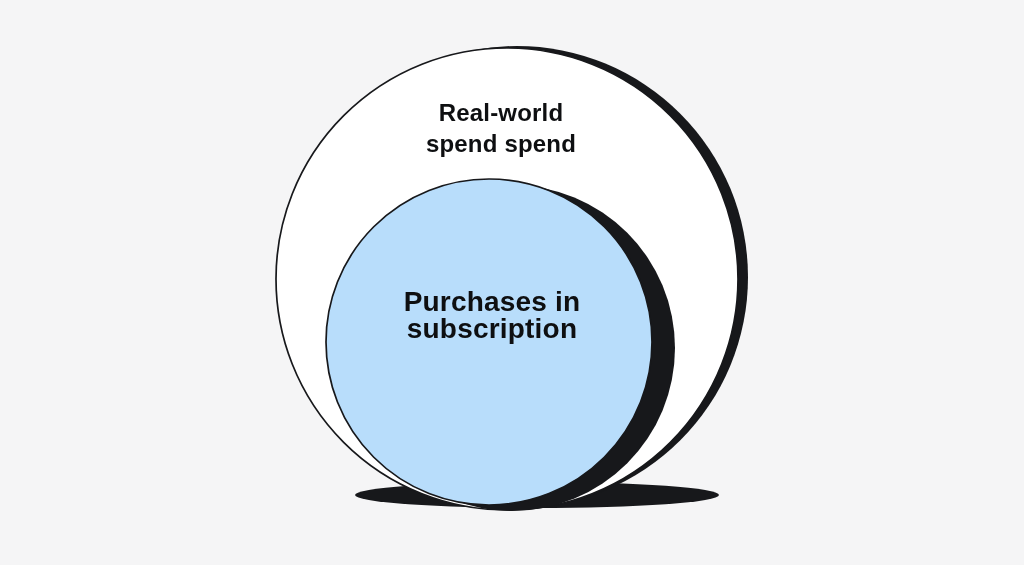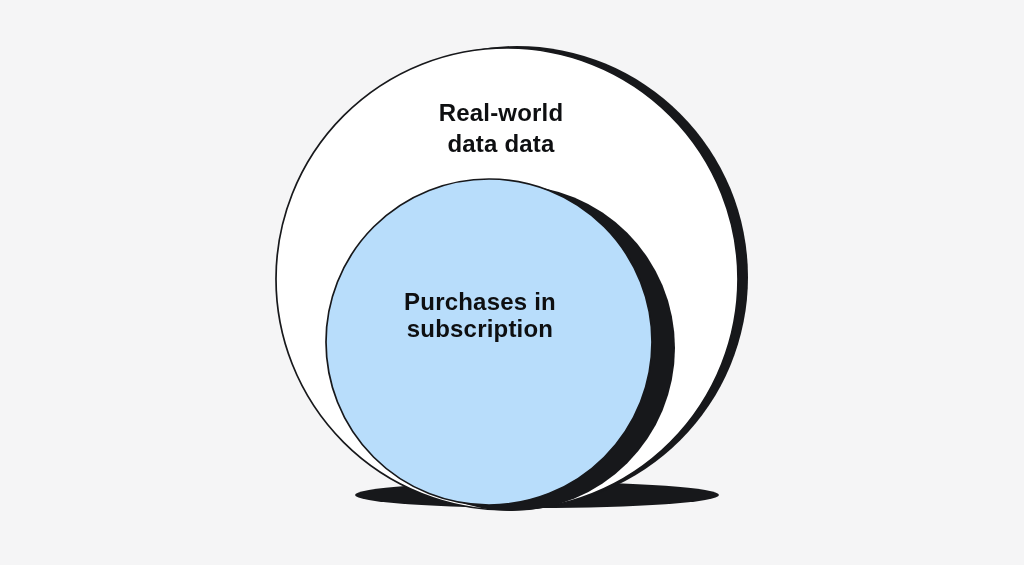--- a/index.html
+++ b/index.html
@@ -20,24 +20,24 @@
   }
   .label span { display: block; }
   .outer-label {
     left: 341px;
     top: 97px;
     width: 320px;
     font-size: 24px;
     line-height: 31px;
   }
   .inner-label {
-    left: 320px;
+    left: 332px;
     top: 288px;
     width: 320px;
-    font-size: 24px;
+    font-size: 28px;
     line-height: 27px;
   }
 </style>
 </head>
 <body>
 
 <div class="stage">
 
   <svg width="1024" height="565" viewBox="0 0 1024 565" role="img">
     <rect x="0" y="0" width="1024" height="565" fill="#f5f5f6"></rect>
@@ -48,21 +48,21 @@
 
     <circle cx="507" cy="279" r="231" stroke-width="1.7" fill="#ffffff" stroke="#17181b"></circle>
 
     <circle cx="512" cy="348" r="163" fill="#17181b"></circle>
 
     <circle cx="489" cy="342" r="163" stroke-width="1.7" fill="#b8ddfb" stroke="#17181b"></circle>
   </svg>
 
   <div class="label outer-label">
     <span>Real-world</span>
-    <span>data data</span>
+    <span>spend spend</span>
   </div>
 
   <div class="label inner-label">
     <span>Purchases in</span>
     <span>subscription</span>
   </div>
 
 </div>
 
 </body></html>

